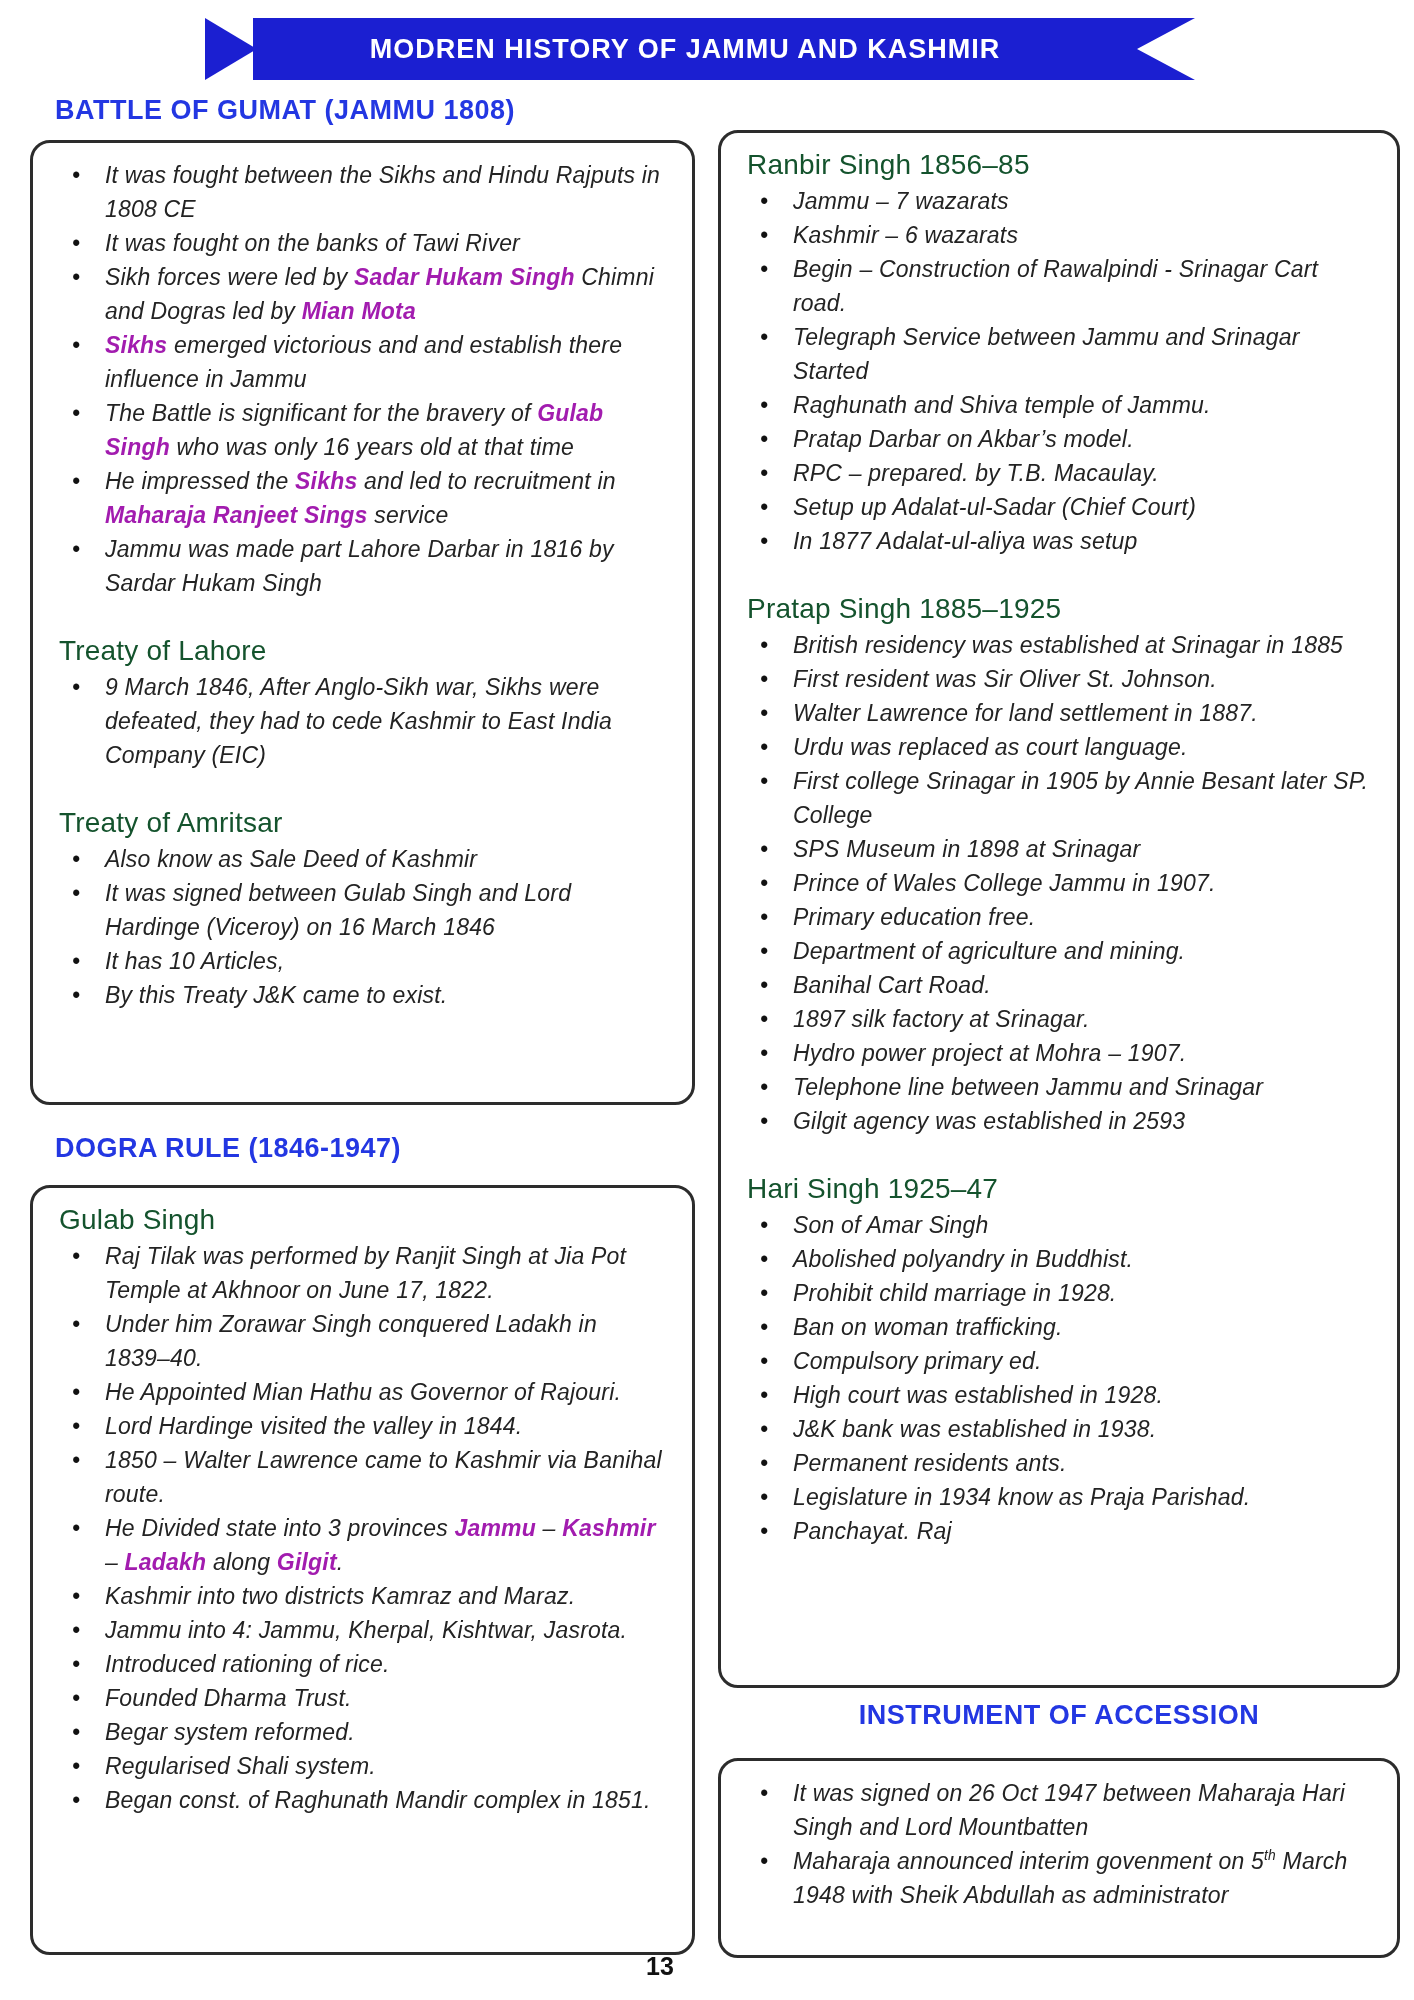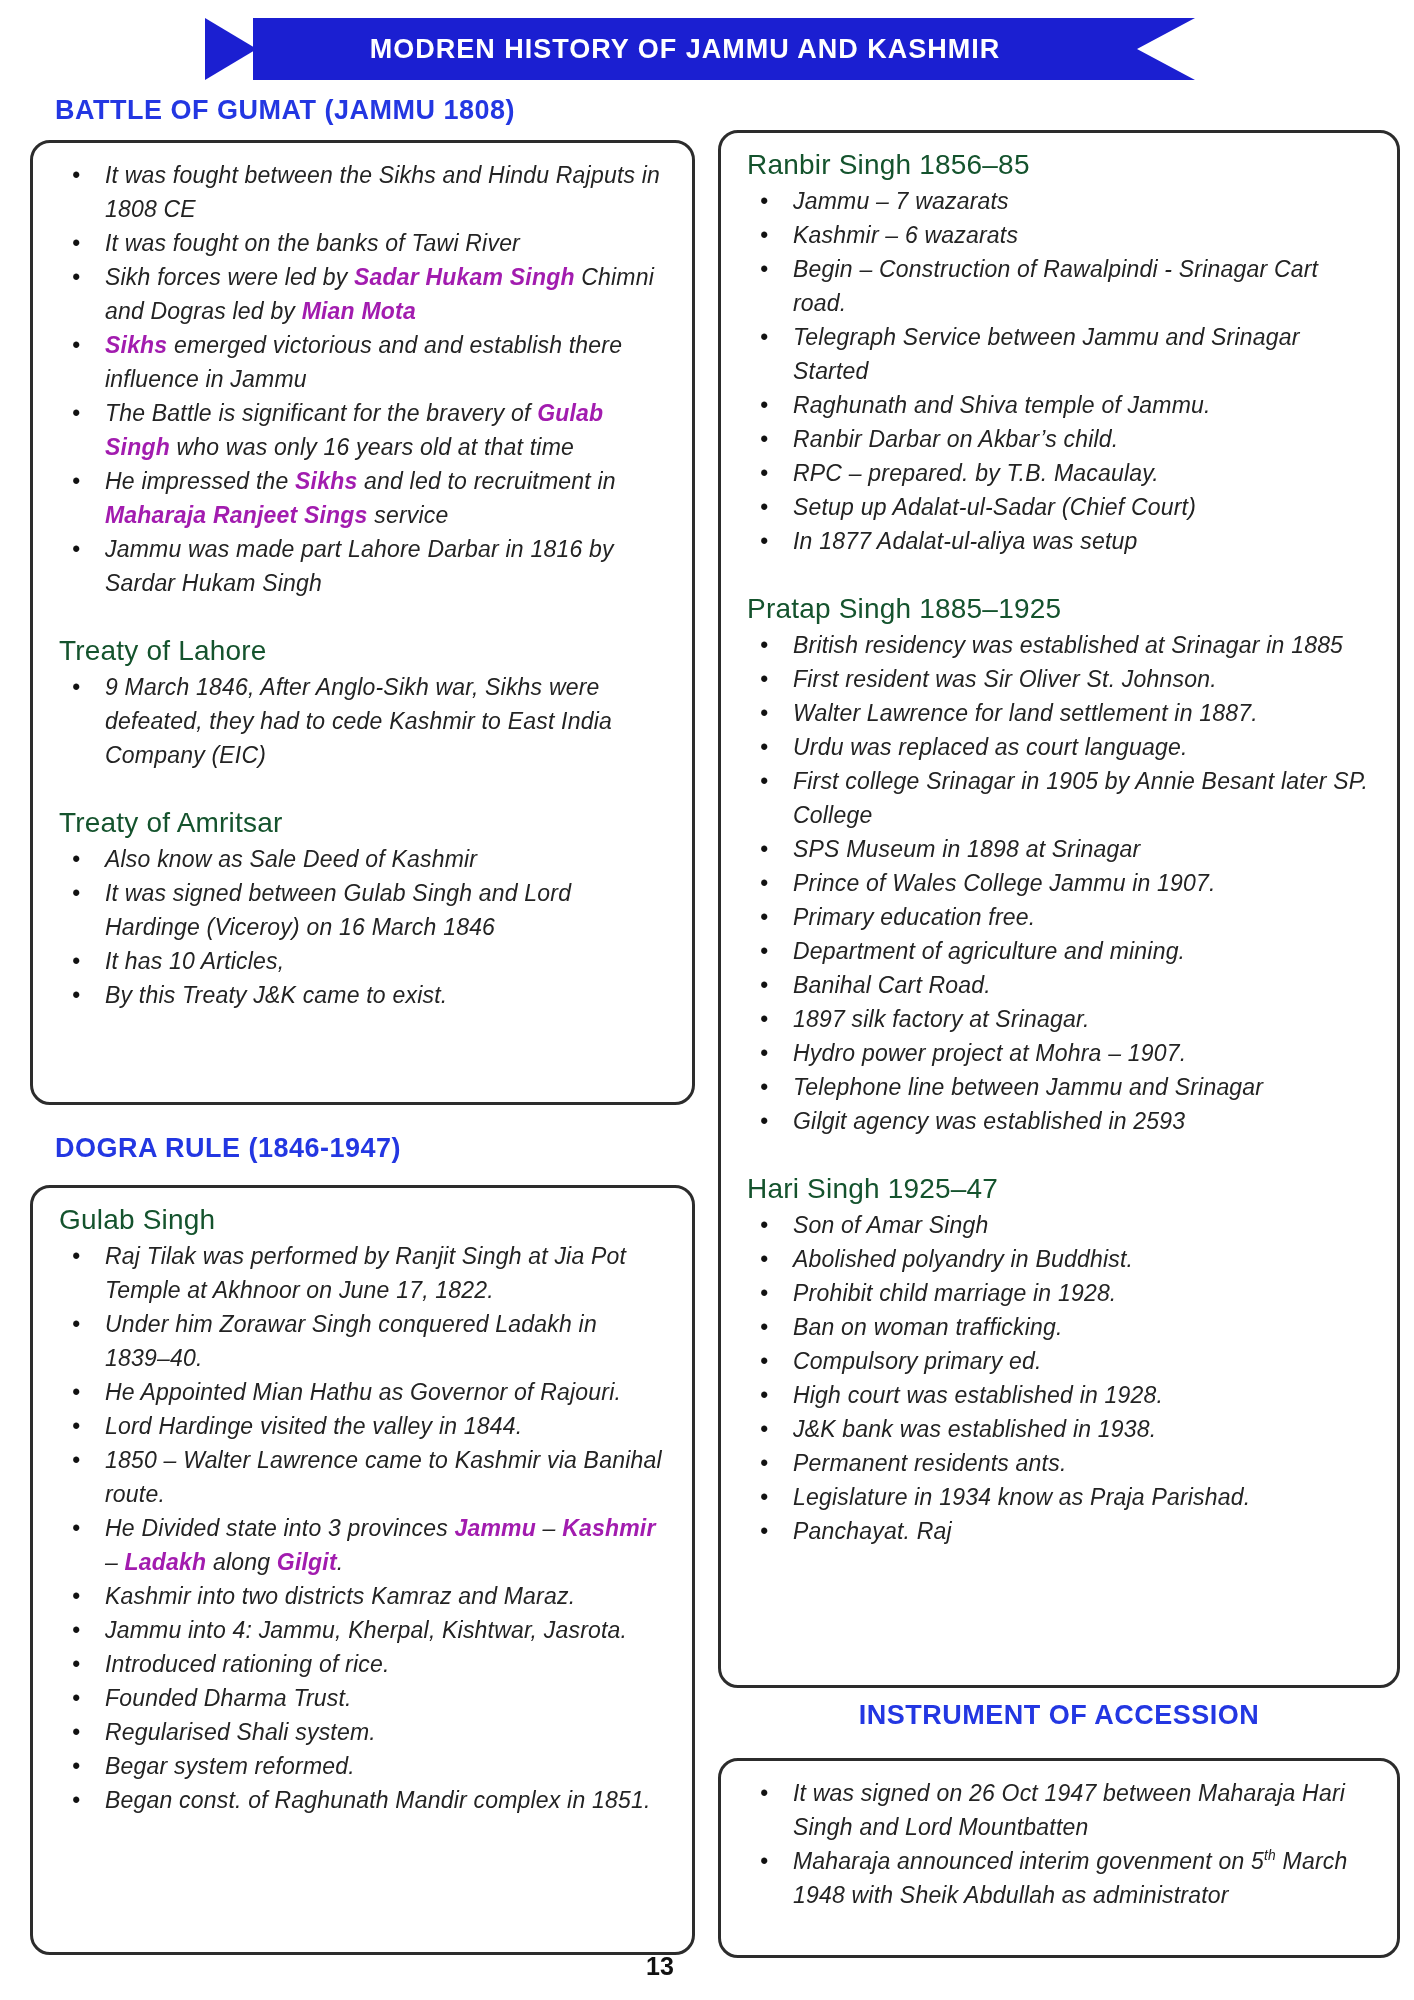--- a/index.html
+++ b/index.html
@@ -118,37 +118,37 @@
           <li>Raj Tilak was performed by Ranjit Singh at Jia Pot Temple at Akhnoor on June 17, 1822.</li>
           <li>Under him Zorawar Singh conquered Ladakh in 1839–40.</li>
           <li>He Appointed Mian Hathu as Governor of Rajouri.</li>
           <li>Lord Hardinge visited the valley in 1844.</li>
           <li>1850 – Walter Lawrence came to Kashmir via Banihal route.</li>
           <li>He Divided state into 3 provinces <b>Jammu</b> – <b>Kashmir</b> – <b>Ladakh</b> along <b>Gilgit</b>.</li>
           <li>Kashmir into two districts Kamraz and Maraz.</li>
           <li>Jammu into 4: Jammu, Kherpal, Kishtwar, Jasrota.</li>
           <li>Introduced rationing of rice.</li>
           <li>Founded Dharma Trust.</li>
+          <li>Begar system reformed.</li>
           <li>Regularised Shali system.</li>
-          <li>Begar system reformed.</li>
           <li>Began const. of Raghunath Mandir complex in 1851.</li>
         </ul>
       </div>
     </div>
 
   <div class="box" style="left:718px;top:130px;width:682px;height:1558px;">
       <div class="group">
         <div class="subhead">Ranbir Singh  1856–85</div>
         <ul>
           <li>Jammu – 7 wazarats</li>
           <li>Kashmir – 6 wazarats</li>
           <li>Begin – Construction of Rawalpindi - Srinagar Cart road.</li>
           <li>Telegraph Service between Jammu and Srinagar Started</li>
           <li>Raghunath and Shiva temple of Jammu.</li>
-          <li>Ranbir Darbar on Akbar’s child.</li>
+          <li>Pratap Darbar on Akbar’s model.</li>
           <li>RPC – prepared. by T.B. Macaulay.</li>
           <li>Setup up Adalat-ul-Sadar (Chief Court)</li>
           <li>In 1877 Adalat-ul-aliya was setup</li>
         </ul>
       </div>
       <div class="group">
         <div class="subhead">Pratap Singh  1885–1925</div>
         <ul>
           <li>British residency was established at Srinagar in 1885</li>
           <li>First resident was Sir Oliver St. Johnson.</li>

